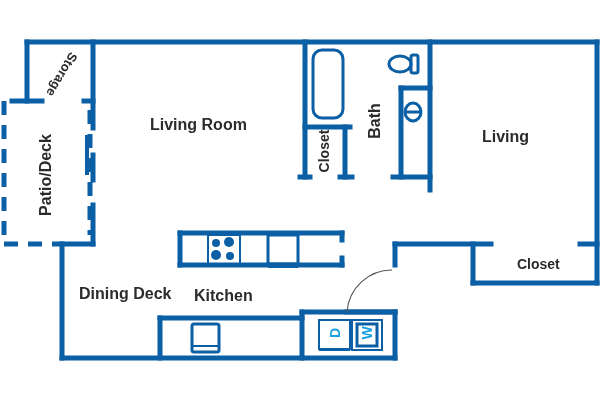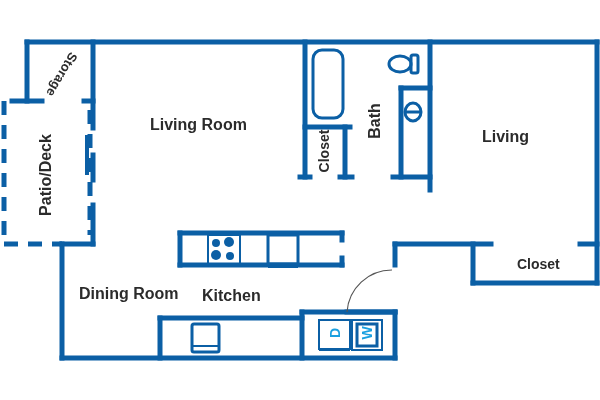--- a/index.html
+++ b/index.html
@@ -115,22 +115,22 @@
     </g>
     <g fill="none" stroke="#0b5fa5" stroke-width="2">
       <rect x="352" y="320" width="30" height="30"></rect>
       <rect x="357" y="324" width="20" height="22" stroke-width="3"></rect>
     </g>
 
     <path d="M 347 312 A 45 45 0 0 1 392 270" fill="none" stroke="#555555" stroke-width="1.2"></path>
   </svg>
 
   <div class="label l16" style="left:150px; top:116px;">Living Room</div>
-  <div class="label l16" style="left:79px; top:285px;">Dining Room</div>
-  <div class="label l16" style="left:202px; top:287px;text-align:center;">Kitchen</div>
+  <div class="label l16" style="left:79px; top:285px;">Dining Deck</div>
+  <div class="label l16" style="left:194px; top:287px;text-align:center;">Kitchen</div>
   <div class="label l16" style="left:482px; top:128px;">Living</div>
   <div class="label l14" style="left:517px; top:256px;">Closet</div>
 
   <div class="label l16 rot-90" style="left:355px; top:112px; width:40px; text-align:center;">Bath</div>
   <div class="label l14 rot-90" style="left:300px; top:143px; width:48px; text-align:center;">Closet</div>
   <div class="label l16 rot-90" style="left:3px; top:166px; width:86px; text-align:center;">Patio/Deck</div>
   <div class="label l13 rot-120" style="left:32px; top:67px; width:60px; text-align:center;">Storage</div>
 
   <div class="label l14 rot-90" style="left:327px; top:325px; color:#1aa0e0; width:16px; text-align:center;">D</div>
   <div class="label l14 rot-90" style="left:359px; top:325px; color:#1aa0e0; width:16px; text-align:center;">W</div>

